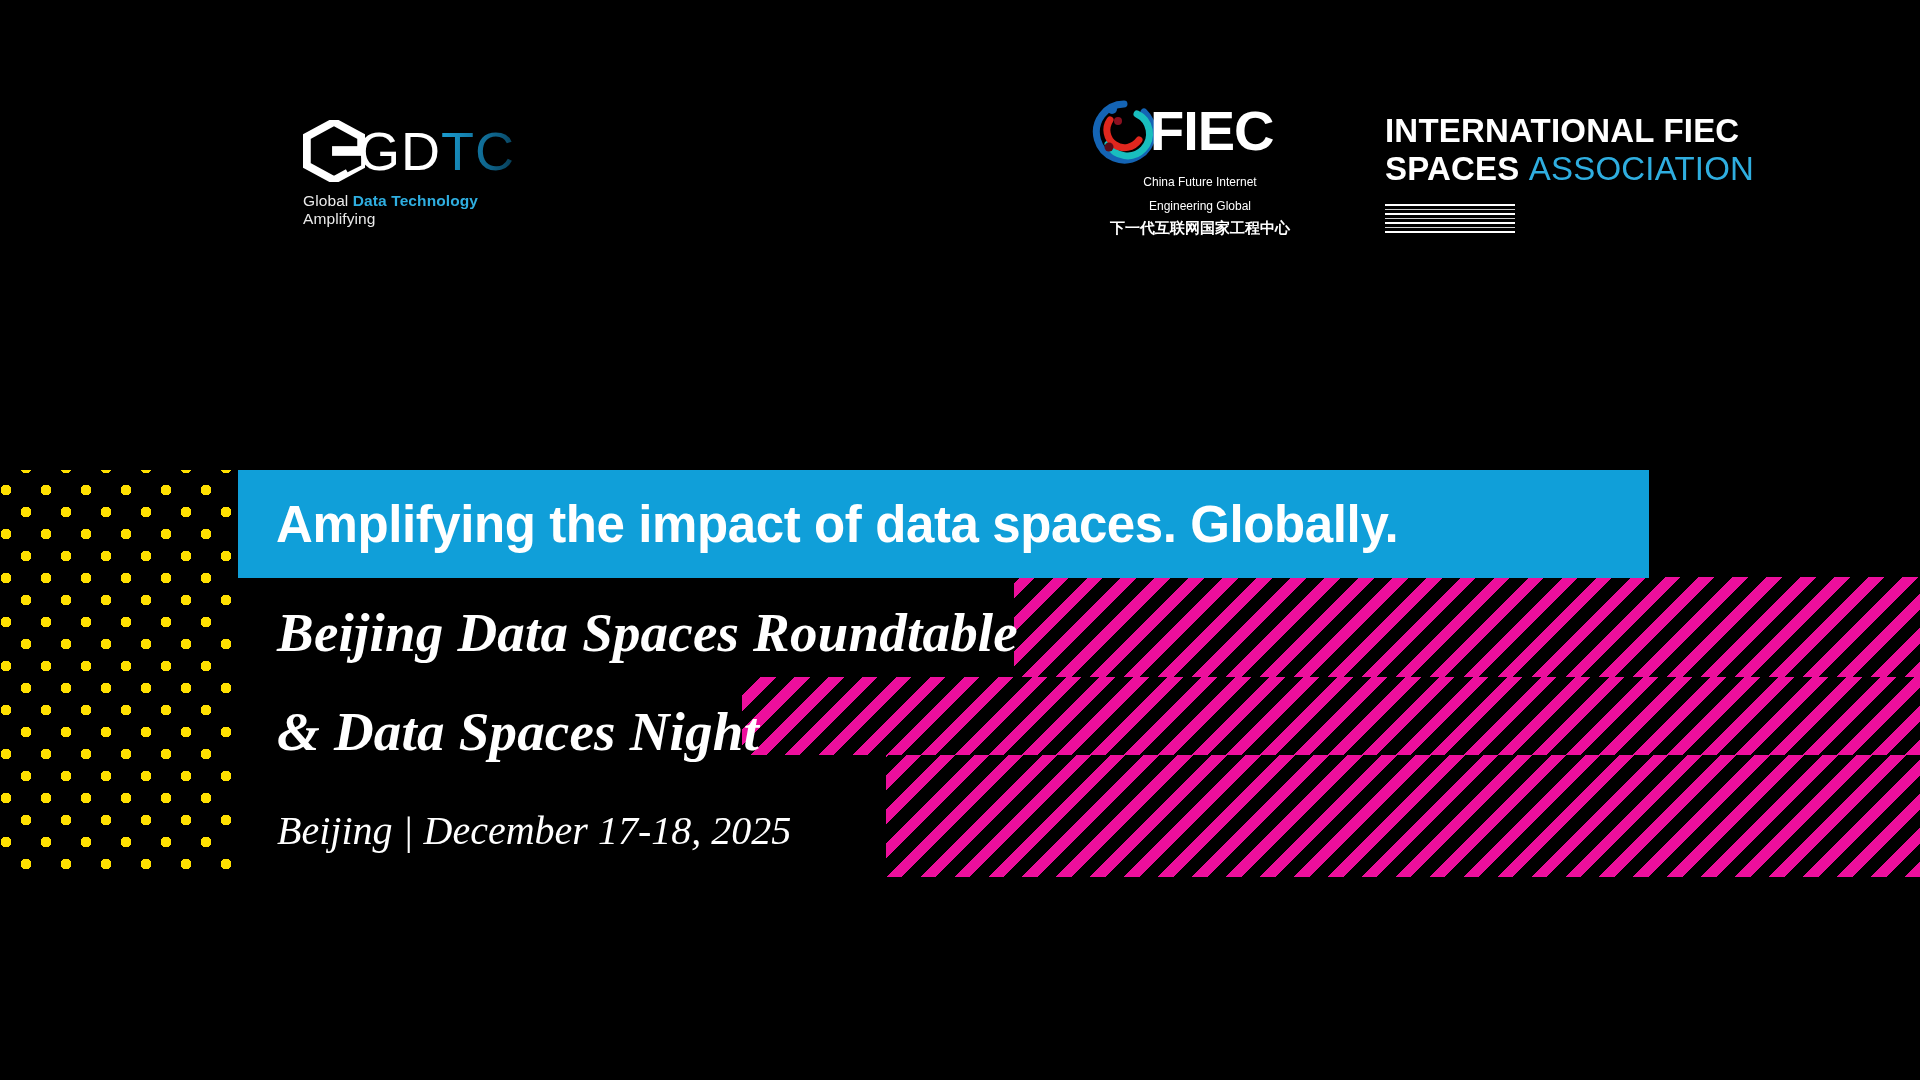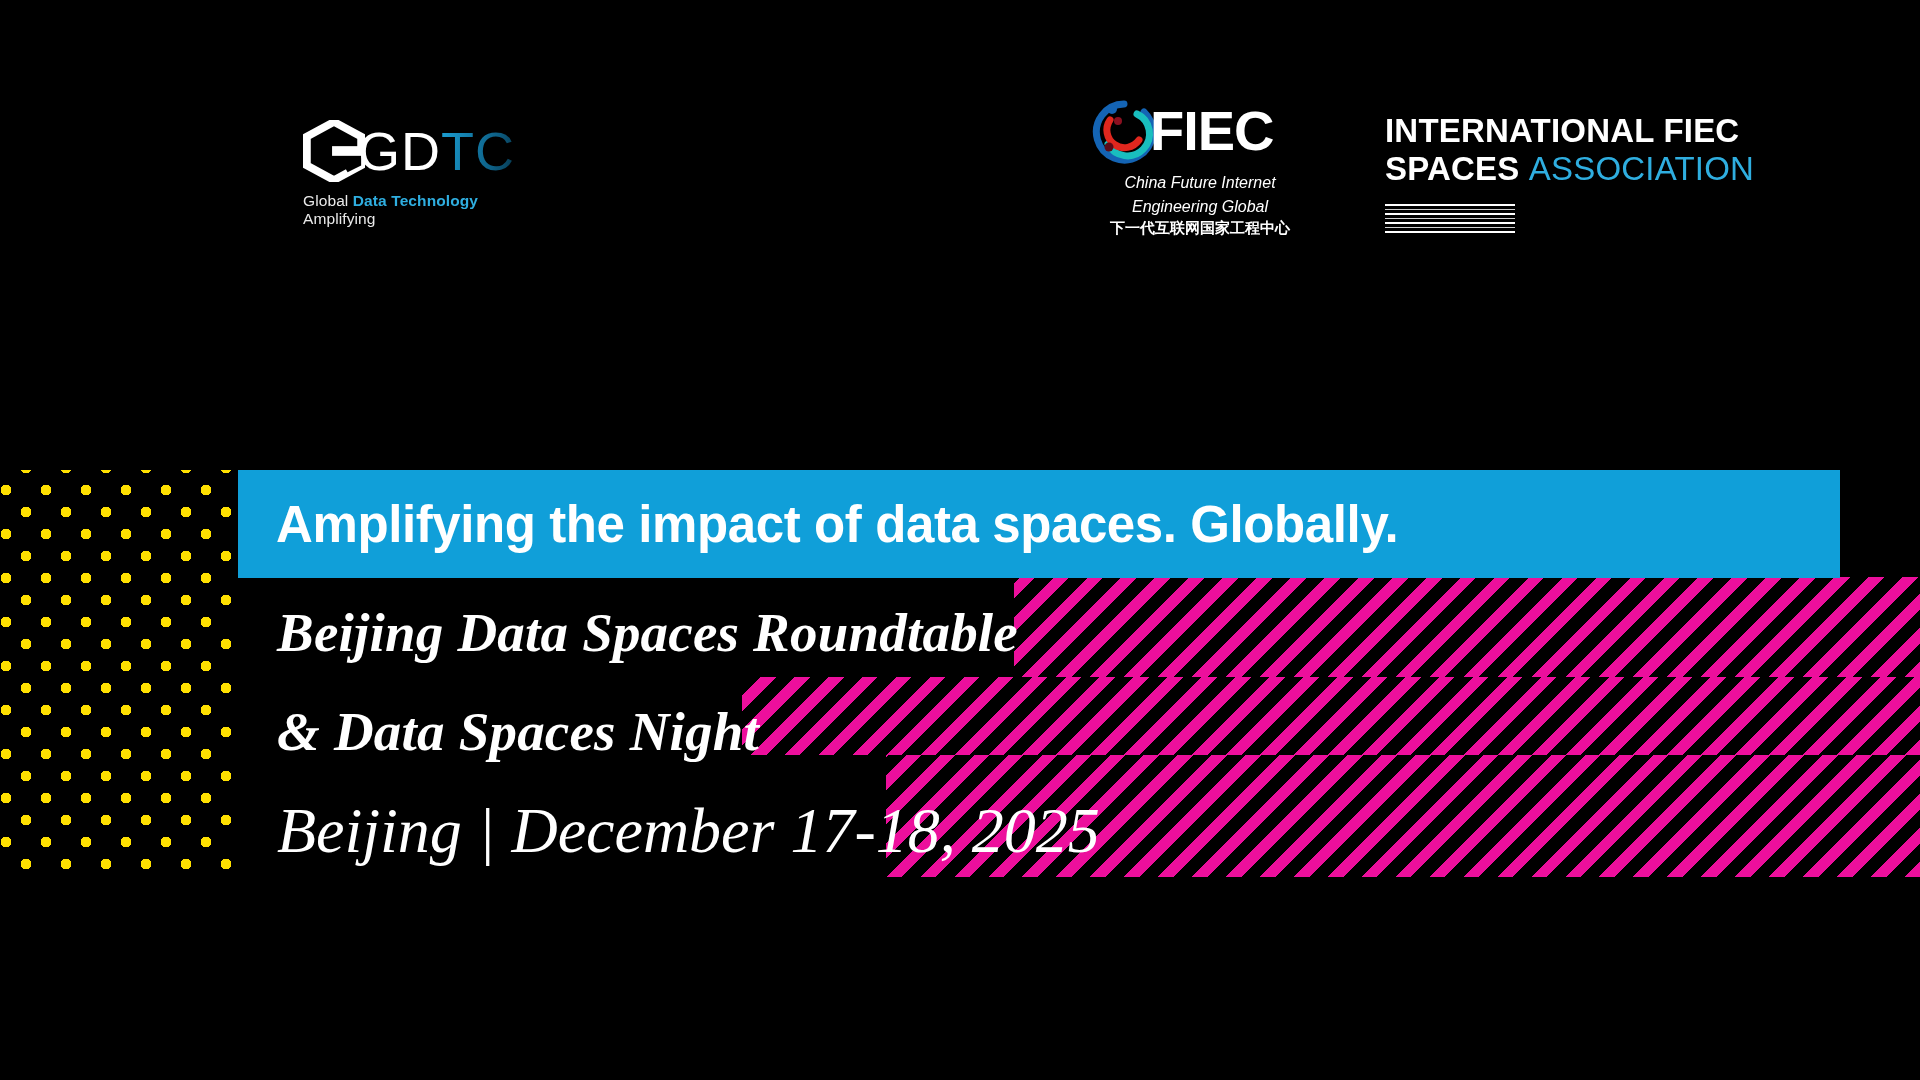--- a/index.html
+++ b/index.html
@@ -77,41 +77,41 @@
   
   .cfiec { position:absolute; left:1090px; top:98px; width:220px; text-align:center; }
   .cfiec-top { position:relative; height:70px; }
   .cfiec-mark { position:absolute; left:0; top:0; }
   .cfiec-word {
     position:absolute; left:60px; top:2px;
     font-size:56px; font-weight:700; color:#fff;
     letter-spacing:-1px; line-height:62px;
   }
   .cfiec-sub {
-    margin-top:5px; font-size:16px; line-height:19px; color:#fff; font-weight:400;font-style:italic;
+    margin-top:5px; font-size:12px; line-height:19px; color:#fff; font-weight:400;
   }
   .cfiec-cn {
     margin-top:3px; font-size:15px; line-height:18px; color:#fff; font-weight:700;
   }
 
   
   .idsa { position:absolute; left:1385px; top:112px; }
   .idsa-line {
     font-size:33px; font-weight:700; line-height:38px;
     letter-spacing:.2px; color:#fff;
   }
   .idsa-line .assoc { color:#2FAEE0; font-weight:400; }
   .idsa-bars { margin-top:16px; width:130px; }
   .idsa-bars .bar { height:2px; background:#fff; margin-bottom:3px; }
   .idsa-bars .bar.thin { height:1px; background:#cfcfcf; }
 
   
   .headline-banner {
     position:absolute; left:238px; top:470px;
-    width:1602px; height:108px;
+    width:1411px; height:108px;
     background:#109FD9;
     display:flex; align-items:center;
   }
   .headline-text {
     margin-left:38px;
     color:#fff; font-weight:700; font-size:51px;
     letter-spacing:-.4px; white-space:nowrap;
     font-family:"Liberation Sans", sans-serif;
   }
 
@@ -119,21 +119,21 @@
   .titleblock { position:absolute; left:277px; top:583px; }
   .ev-line {
     color:#fff; font-family:"Liberation Serif", serif;
     font-style:italic; font-weight:700;
     font-size:55px; line-height:99px; white-space:nowrap;
     letter-spacing:.2px;
   }
   .ev-date {
     color:#fff; font-family:"Liberation Serif", serif;
     font-style:italic; font-weight:400;
-    font-size:64px; line-height:99px; white-space:nowrap;
+    font-size:40px; line-height:99px; white-space:nowrap;
   }
 </style>
 </head>
 <body>
 
 <div id="slide">
 
   <div class="dot-pattern"></div>
 
   <div class="stripe-field upper"></div>

